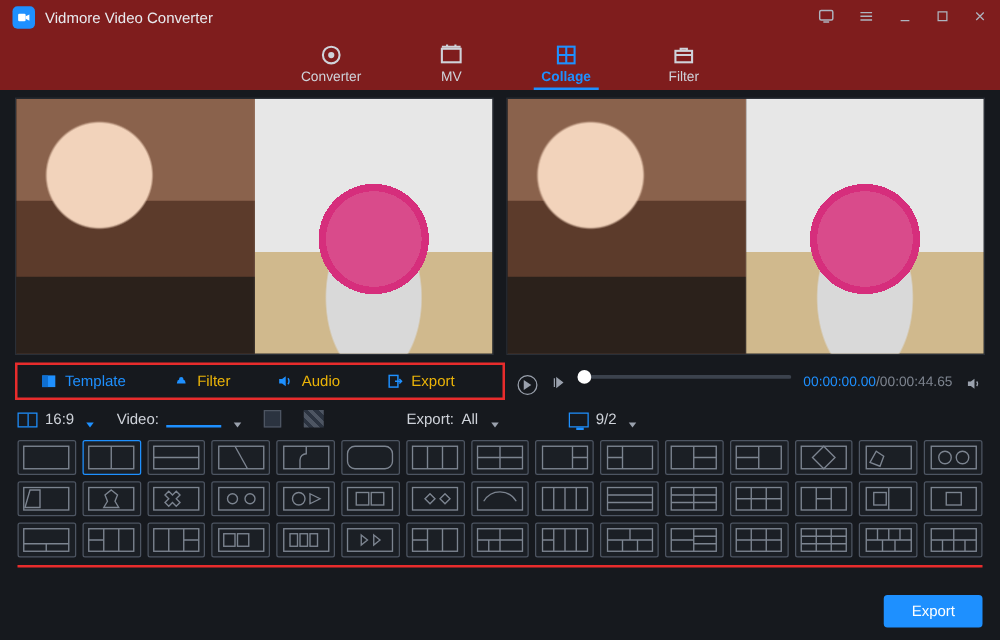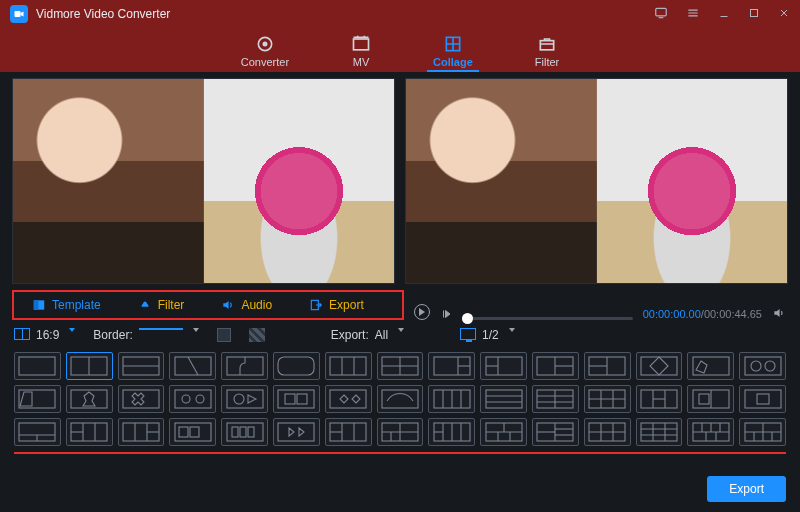--- a/index.html
+++ b/index.html
@@ -26,30 +26,30 @@
              background-color:#3a2e26; }
   .cake { background: radial-gradient(circle at 50% 55%, #d94b8b 0 26%, #d62e7c 26% 30%, transparent 30%),
                        radial-gradient(ellipse at 50% 78%, #d9d9d9 0 28%, transparent 29%),
                        linear-gradient(180deg,#e7e7e7 0 60%, #d0b98d 60% 100%); }
   .filmstrip { position:absolute; top:4px; left:6px; right:6px; height:10px; display:flex; justify-content:space-between; }
   .filmstrip i { width:6px; height:10px; background:#e6e6e6; border-radius:1px; opacity:.85; }
   .tabs { display:flex; align-items:center; gap:13px; margin:6px 12px 0 12px; width:392px; border:2px solid #e82c2c; padding:3px 6px; }
   .tab { display:flex; align-items:center; gap:6px; padding:3px 12px; cursor:pointer; color:#eab308; font-size:12px; }
   .tab.active { color:#1e90ff; }
   .tab .ticon { width:14px; height:14px; display:inline-flex; align-items:center; justify-content:center; }
-  .playbar { position:absolute; top:300px; right:14px; width:372px; height:20px; display:flex; align-items:flex-end; gap:10px; font-size:11px; }
+  .playbar { position:absolute; top:300px; right:14px; width:372px; height:20px; display:flex; align-items:flex-start; gap:10px; font-size:11px; }
   .playbar .pbtn { width:16px; height:16px; border:1px solid #9aa1ad; border-radius:50%; position:relative; cursor:pointer; }
   .playbar .pbtn::before { content:""; position:absolute; left:4px; top:3px; border-left:6px solid #9aa1ad; border-top:4px solid transparent; border-bottom:4px solid transparent; }
   .playbar .track { flex:1; height:3px; background:#3b424d; border-radius:2px; position:relative; }
   .playbar .track::before { content:""; position:absolute; left:0; top:-4px; width:11px; height:11px; background:#fff; border-radius:50%; }
   .playbar .time { color:#7e8590; }
   .playbar .time .cur { color:#1e90ff; }
   .playbar .vol { width:14px; height:14px; }
   .opts { display:flex; align-items:center; gap:18px; padding:8px 14px; font-size:12px; color:#cfd3da; }
-  .opts .sel { display:flex; align-items:flex-start; gap:6px; cursor:pointer; }
+  .opts .sel { display:flex; align-items:flex-end; gap:6px; cursor:pointer; }
   .opts .line { width:44px; height:0; border-top:2px solid #1e90ff; }
   .opts .swatch { width:14px; height:14px; background:#2b3340; border:1px solid #4d5562; }
   .opts .patt { width:16px; height:14px; background:repeating-linear-gradient(45deg,#4d5562 0 3px,#2b3340 3px 6px); }
   .opts .mon { width:16px; height:12px; border:1px solid #1e90ff; position:relative; }
   .opts .mon::after { content:""; position:absolute; bottom:-3px; left:5px; width:6px; height:2px; background:#1e90ff; }
   .ratioicon { width:16px; height:12px; border:1px solid #1e90ff; position:relative; }
   .ratioicon::after { content:""; position:absolute; left:7px; top:0; bottom:0; width:1px; background:#1e90ff; }
   .grid { padding:0 14px; display:grid; grid-template-columns:repeat(15, 1fr); gap:5px 5px; margin-top:2px; }
   .tmpl { height:28px; border:1px solid #4d5562; background:#1b1f25; border-radius:2px; display:flex; align-items:center; justify-content:center; cursor:pointer; position:relative; }
   .tmpl svg { width:38px; height:20px; stroke:#7c8490; fill:none; stroke-width:1.1; }
@@ -207,40 +207,40 @@
     </svg>
 </div>
 
 <div class="opts">
   <div class="sel">
     <span class="ratioicon"></span>
     <span>16:9</span>
     <span class="caret blue"></span>
   </div>
   <div class="sel">
-    <span>Border:</span>
+    <span>Video:</span>
     <span class="line"></span>
     <span class="caret"></span>
   </div>
   <div class="sel">
       <span class="swatch"></span>
     </div>
   <div class="sel">
       <span class="patt"></span>
     </div>
   <div style="width:30px"></div>
   <div class="sel">
     <span>Export:</span>
     <span>All</span>
     <span class="caret"></span>
   </div>
   <div style="width:20px"></div>
   <div class="sel">
     <span class="mon"></span>
-    <span>1/2</span>
+    <span>9/2</span>
     <span class="caret"></span>
   </div>
 </div>
 
 <div class="grid" id="tmpl-grid">
     <div class="tmpl">
       <svg viewBox="0 0 38 20">
         <rect x="1" y="1" width="36" height="18"></rect>
       </svg>
     </div>

